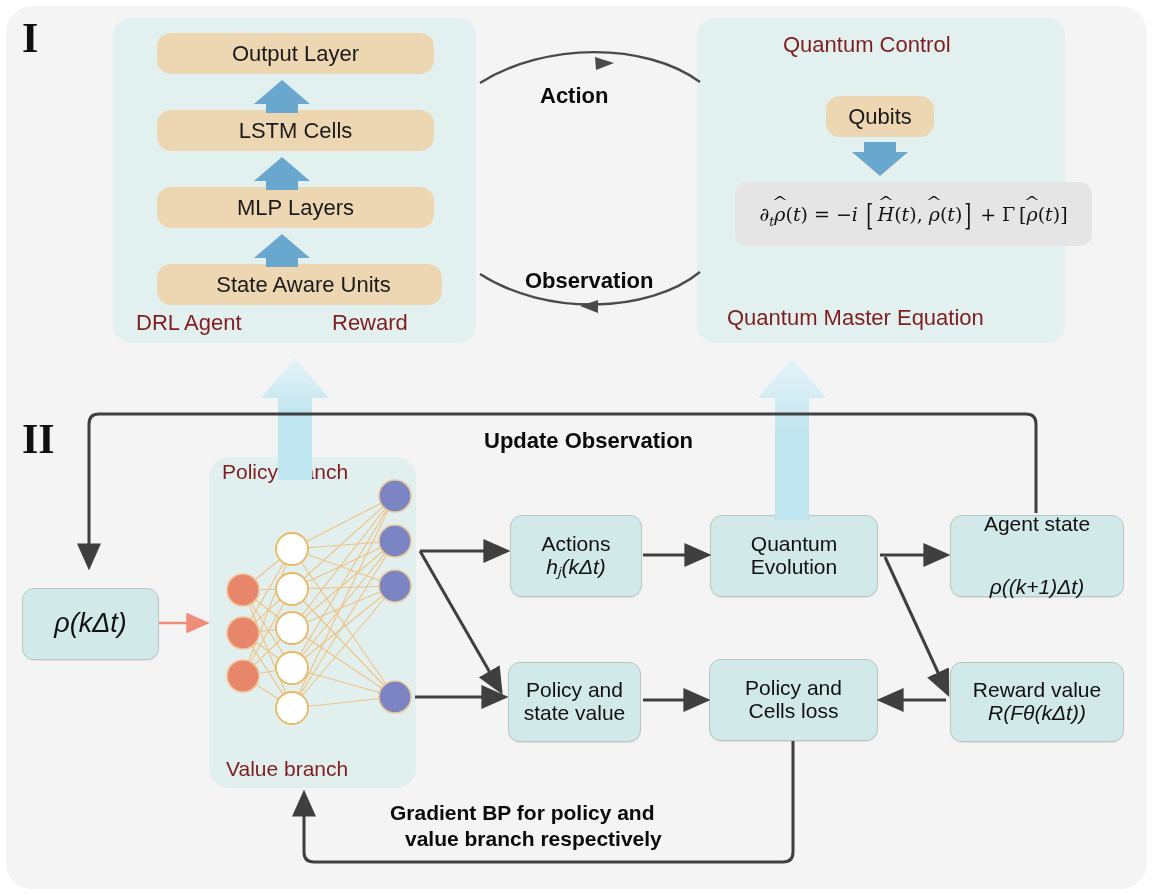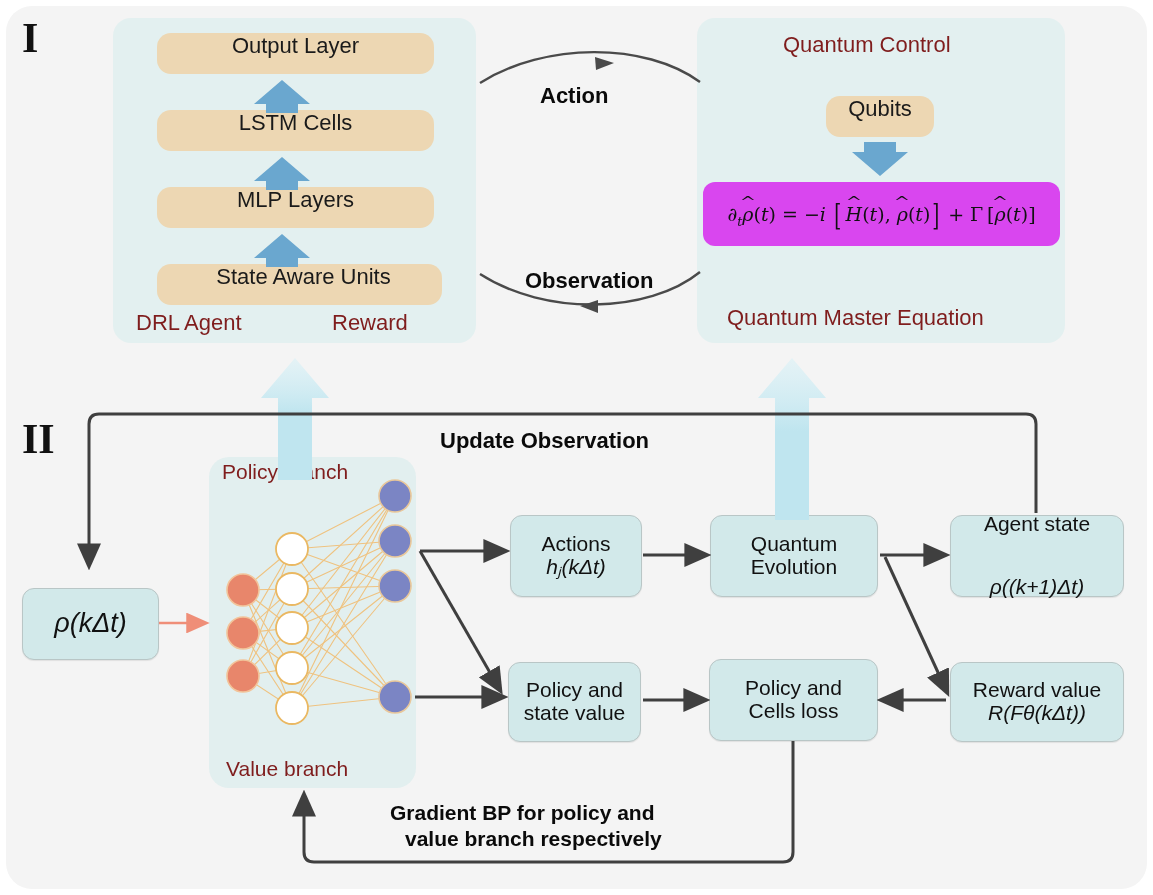--- a/index.html
+++ b/index.html
@@ -7,36 +7,36 @@
   #root{position:relative;width:1153px;height:895px;overflow:hidden;background:#ffffff;}
 
   .outer-frame{position:absolute;left:6px;top:6px;width:1141px;height:883px;
     background:#f4f4f4;border-radius:26px;}
 
   .sec-label{position:absolute;font-weight:700;color:#111;font-family:"Liberation Serif",serif;}
 
   .panel{position:absolute;background:#e3f0f0;border-radius:18px;}
 
   .tanbox{position:absolute;background:#edd7b3;border-radius:14px;
-     display:flex;align-items:flex-start;justify-content:center;
+     display:flex;align-items:center;justify-content:center;
      color:#1a1a1a;font-size:22px;}
 
   .cyanbox{position:absolute;background:#d2e9ea;border:1.5px solid #b9c6c6;
      border-radius:12px;display:flex;flex-direction:column;
      align-items:center;justify-content:center;color:#111;
      font-size:21px;line-height:1.08;text-align:center;
      box-shadow:0 1px 1px rgba(0,0,0,.08);}
 
   .plabel{position:absolute;color:#7f1d1d;font-size:22px;white-space:nowrap;}
   .boldlabel{position:absolute;color:#0a0a0a;font-size:20px;font-weight:700;white-space:nowrap;text-align:center;}
 
   svg.ovl{position:absolute;left:0;top:0;width:1153px;height:895px;pointer-events:none;}
 
-  .eqbox{position:absolute;background:#d946ef;border-radius:12px;
-    display:flex;align-items:center;justify-content:center;}
+  .eqbox{position:absolute;background:#e5e5e5;border-radius:12px;
+    display:flex;align-items:center;justify-content:center;margin-left:32px;}
   .eq{font-family:"DejaVu Serif",serif;font-size:19px;color:#111;white-space:nowrap;}
   .eq i{font-style:italic;}
   .brk{font-size:30px;font-weight:300;vertical-align:-4px;display:inline-block;
        transform:scaleX(.6);}
   .hat{position:relative;display:inline-block;}
   .hat:after{content:"^";position:absolute;left:50%;top:-.62em;transform:translateX(-50%) scaleX(1.25);font-size:.82em;}
   sub.sm{font-size:.66em;}
 </style>
 </head>
 <body>
@@ -113,21 +113,21 @@
   </div>
   <div class="cyanbox" style="left:709px;top:659px;width:167px;height:80px;">
     <span>Policy and</span>
     <span>Cells loss</span>
   </div>
   <div class="cyanbox" style="left:950px;top:662px;width:172px;height:78px;">
     <span>Reward value</span>
     <span style="font-style:italic;">R(Fθ(kΔt))</span>
   </div>
 
-  <div class="boldlabel" style="left:440px;top:428px;font-size:22px;">Update Observation</div>
+  <div class="boldlabel" style="left:484px;top:428px;font-size:22px;">Update Observation</div>
 
   <div class="boldlabel" style="left:390px;top:801px;font-size:21px;">Gradient BP for policy and</div>
   <div class="boldlabel" style="left:405px;top:827px;font-size:21px;">value branch respectively</div>
 
   <svg class="ovl" viewBox="0 0 1153 895">
     <defs>
       <marker id="ah" markerWidth="9" markerHeight="8" refX="7.2" refY="4" orient="auto">
         <path d="M0,0 L9,4 L0,8 z" fill="#3f3f3f"></path>
       </marker>
       <marker id="ahs" markerWidth="9" markerHeight="8" refX="7.2" refY="4" orient="auto">

